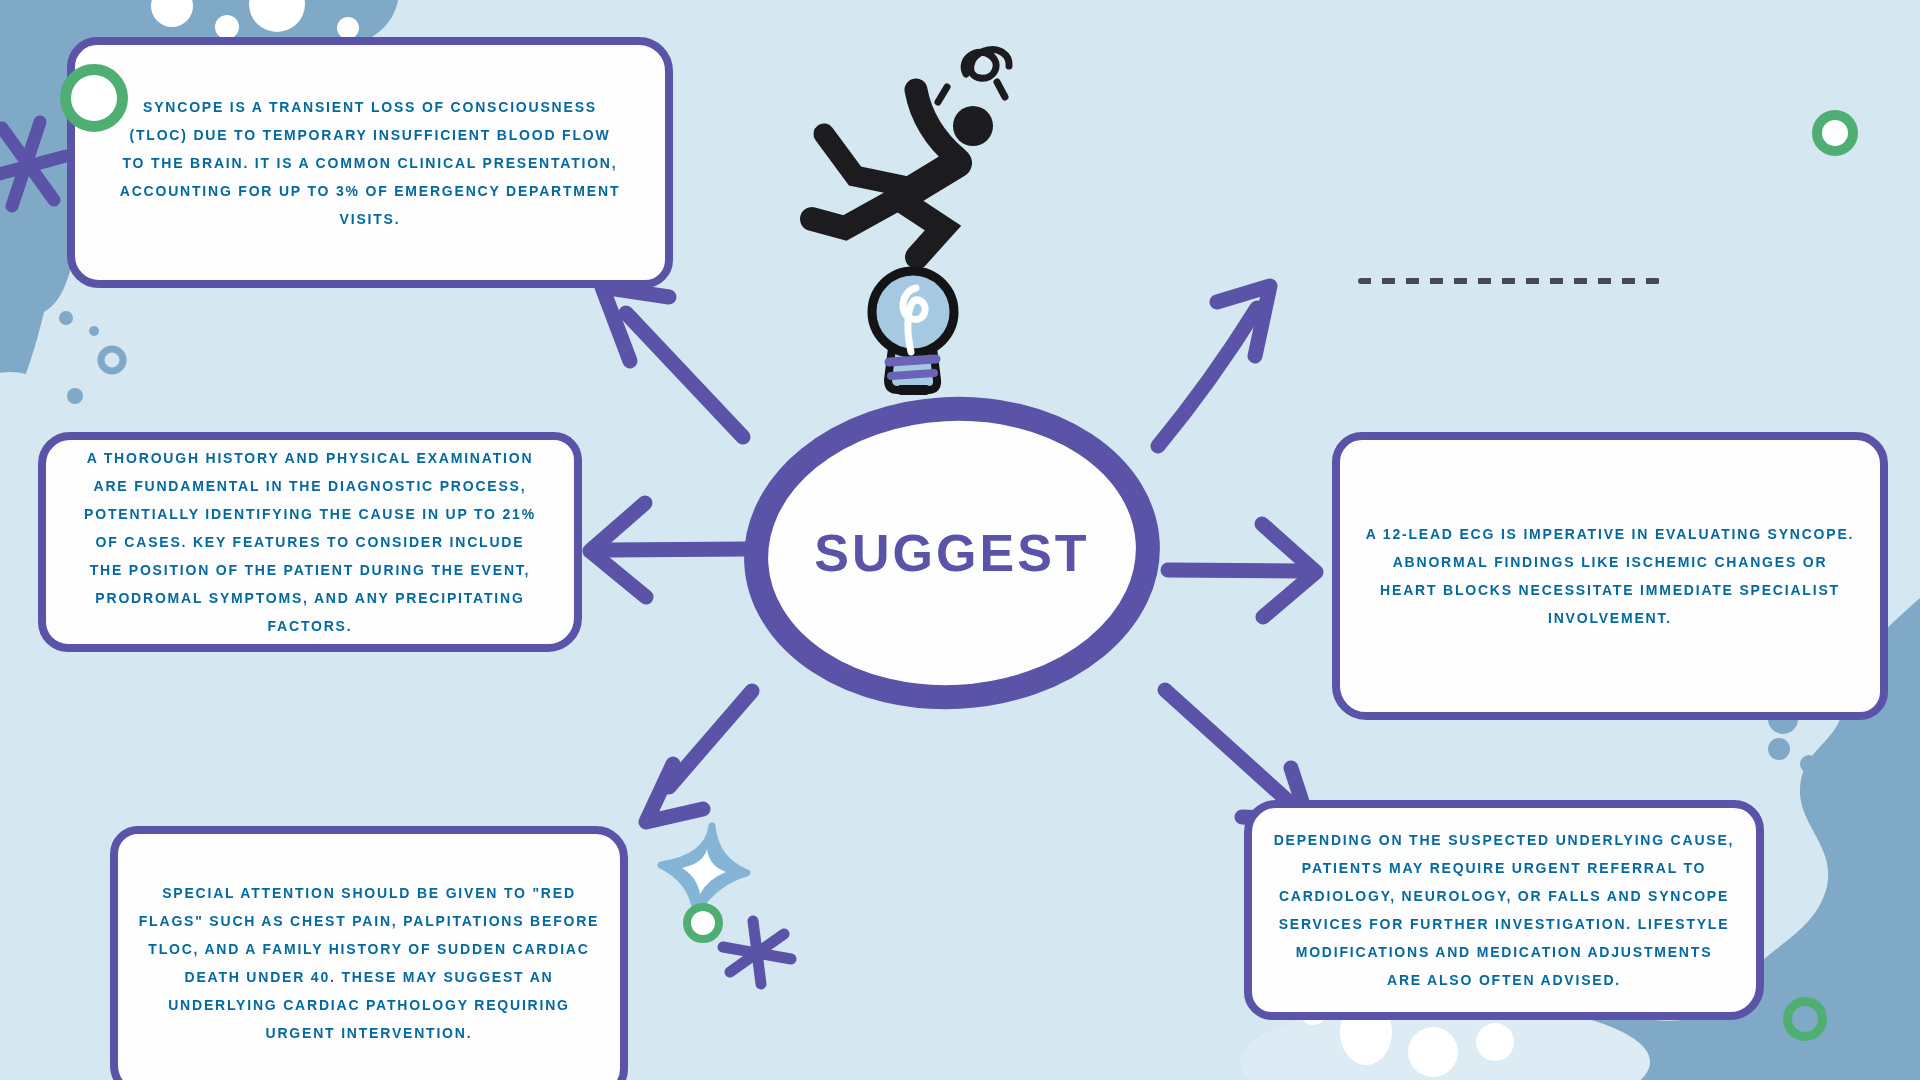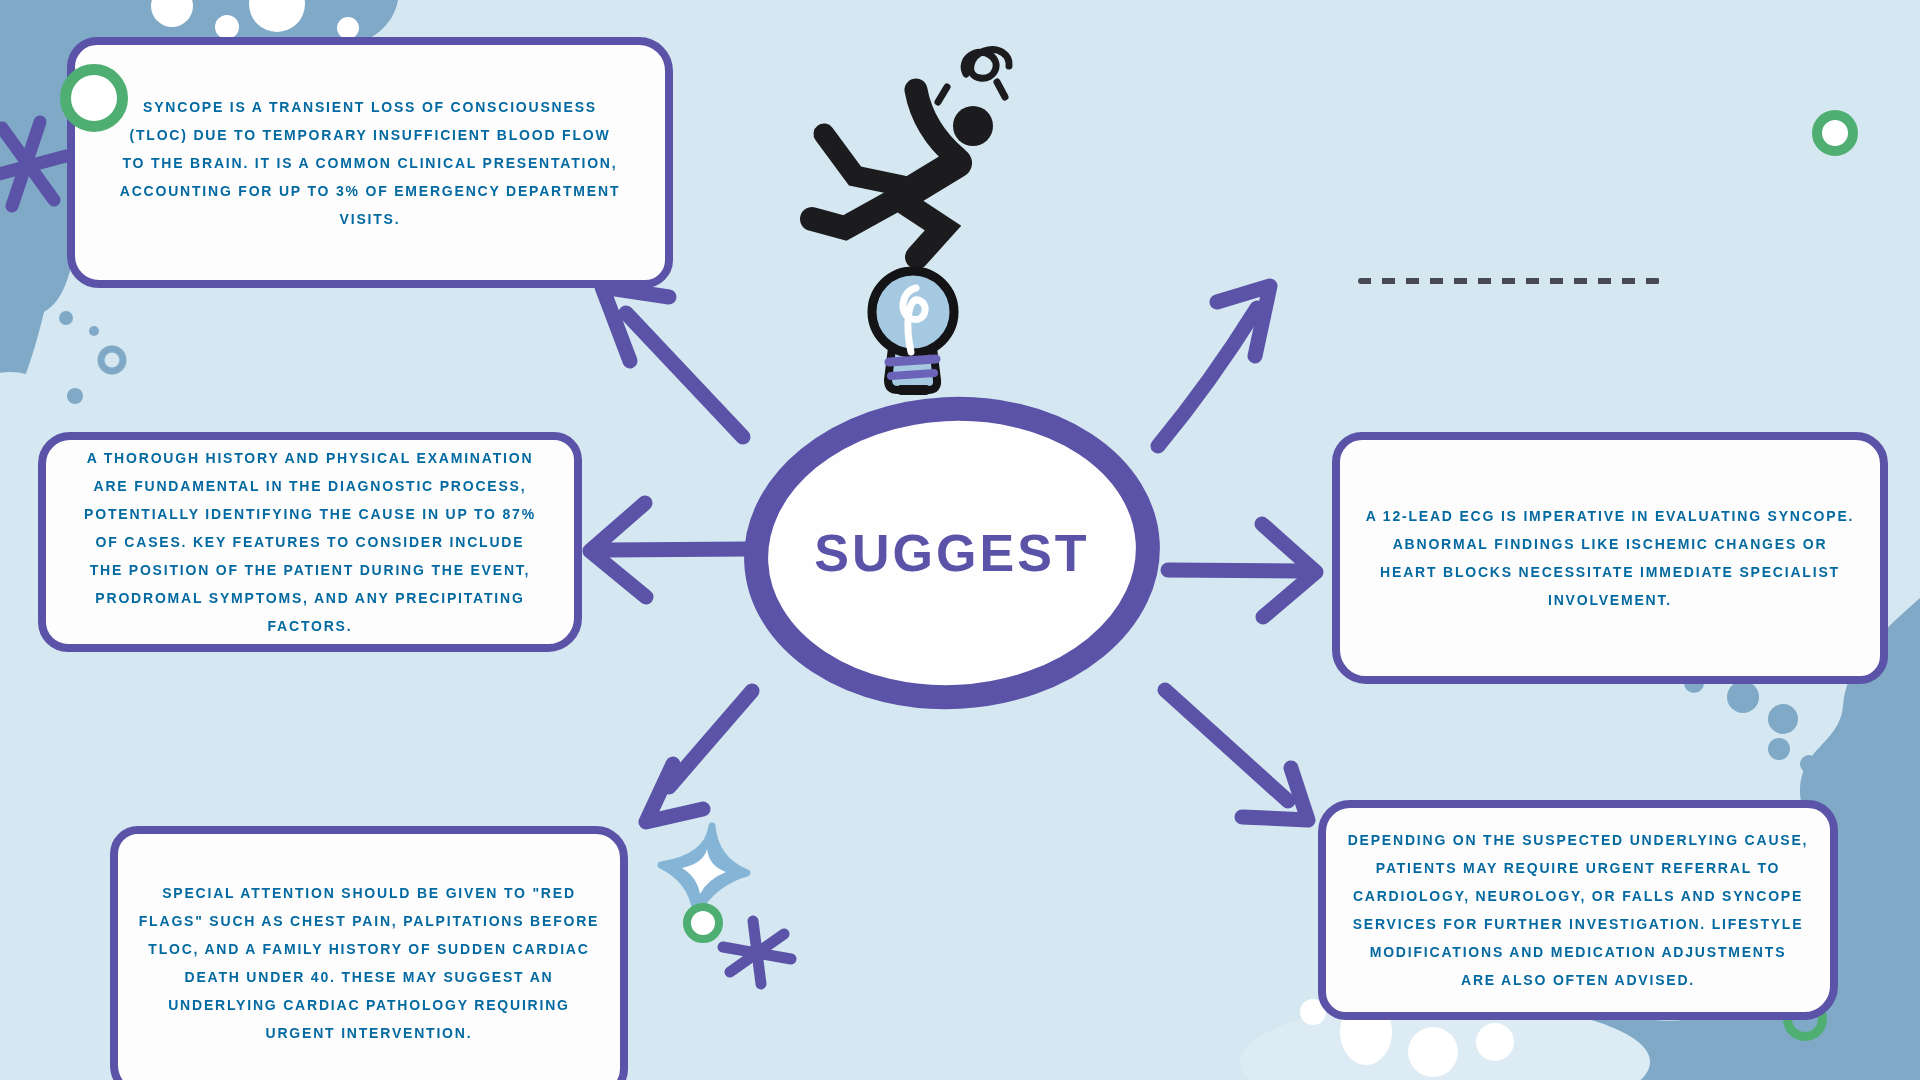--- a/index.html
+++ b/index.html
@@ -18,22 +18,22 @@
   }
   .node-text{
     white-space:pre;text-align:center;
     font-size:14px;line-height:28px;font-weight:700;
     letter-spacing:1.8px;color:#0369a1;
   }
   .n1{left:67px;top:37px;width:606px;height:251px;border-radius:30px 34px 28px 32px;}
   .n2{left:38px;top:432px;width:544px;height:220px;border-radius:32px 28px 34px 30px;}
   .n3{left:110px;top:826px;width:518px;height:273px;border-radius:28px 32px 30px 34px;}
   .n4{left:1205px;top:37px;width:607px;height:240px;border-radius:34px 30px 32px 28px;}
-  .n5{left:1332px;top:432px;width:556px;height:252px;border-radius:30px 32px 28px 34px;}
-  .n6{left:1318px;top:800px;width:520px;height:220px;border-radius:32px 30px 34px 28px;}
+  .n5{left:1332px;top:432px;width:556px;height:288px;border-radius:30px 32px 28px 34px;}
+  .n6{left:1244px;top:800px;width:520px;height:220px;border-radius:32px 30px 34px 28px;}
   .center-label{
     position:absolute;z-index:6;left:752px;top:513px;width:400px;height:80px;
     display:flex;align-items:center;justify-content:center;
     font-size:52px;font-weight:700;letter-spacing:3px;color:#5a53a7;
   }
   .ring{position:absolute;border-radius:50%;border-style:solid;border-color:#4faf72;}
   .ring1{left:60px;top:64px;width:46px;height:46px;border-width:11px;background:#fff;z-index:8;}
   .ring2{left:1812px;top:110px;width:26px;height:26px;border-width:10px;background:#fff;z-index:2;}
   .ring3{left:683px;top:903px;width:24px;height:24px;border-width:8px;background:#fff;z-index:2;}
   .ring4{left:1783px;top:997px;width:26px;height:26px;border-width:9px;background:transparent;z-index:1;}
@@ -164,21 +164,21 @@
   <div class="node n1">
     <div class="node-text">SYNCOPE IS A TRANSIENT LOSS OF CONSCIOUSNESS
 (TLOC) DUE TO TEMPORARY INSUFFICIENT BLOOD FLOW
 TO THE BRAIN. IT IS A COMMON CLINICAL PRESENTATION,
 ACCOUNTING FOR UP TO 3% OF EMERGENCY DEPARTMENT
 VISITS.</div>
   </div>
   <div class="node n2">
     <div class="node-text">A THOROUGH HISTORY AND PHYSICAL EXAMINATION
 ARE FUNDAMENTAL IN THE DIAGNOSTIC PROCESS,
-POTENTIALLY IDENTIFYING THE CAUSE IN UP TO 87%
+POTENTIALLY IDENTIFYING THE CAUSE IN UP TO 21%
 OF CASES. KEY FEATURES TO CONSIDER INCLUDE
 THE POSITION OF THE PATIENT DURING THE EVENT,
 PRODROMAL SYMPTOMS, AND ANY PRECIPITATING
 FACTORS.</div>
   </div>
   <div class="node n3">
     <div class="node-text">SPECIAL ATTENTION SHOULD BE GIVEN TO "RED
 FLAGS" SUCH AS CHEST PAIN, PALPITATIONS BEFORE
 TLOC, AND A FAMILY HISTORY OF SUDDEN CARDIAC
 DEATH UNDER 40. THESE MAY SUGGEST AN

